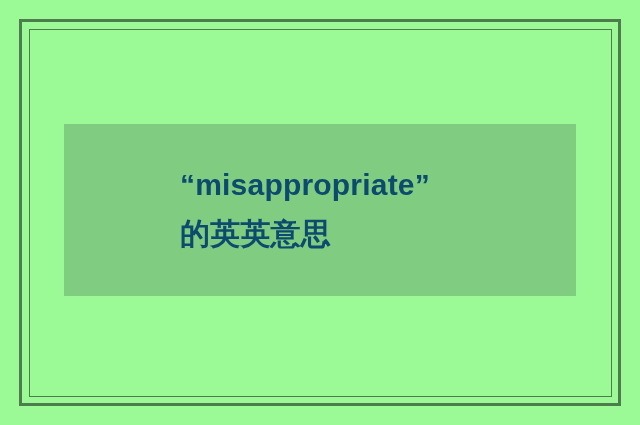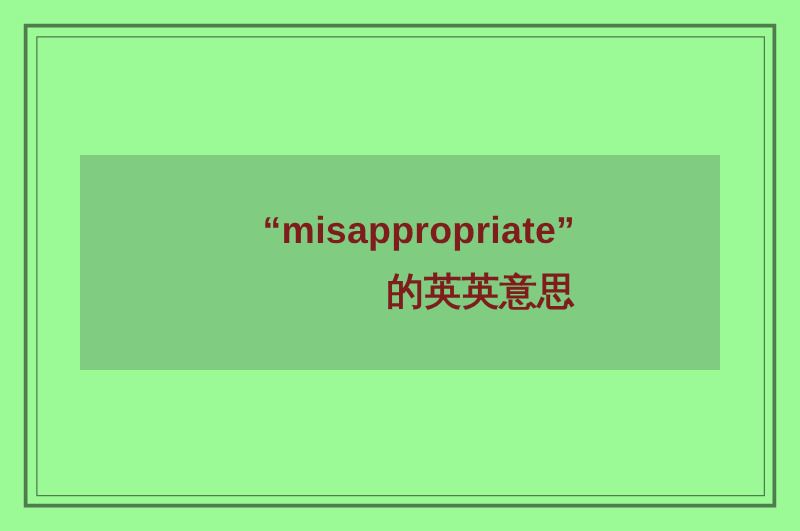--- a/index.html
+++ b/index.html
@@ -53,25 +53,25 @@
     background: #80cc80;
     box-sizing: border-box;
     display: flex;
     align-items: center;
     justify-content: center;
   }
 
   #title-text {
     width: 280px;
     margin: 0;
-    color: #7f1d1d;
+    color: #0c4a6e;
     font-size: 30px;
     font-weight: bold;
     line-height: 1.62;
-    text-align: right;
+    text-align: left;
     letter-spacing: 0.2px;
     word-break: break-all;
   }
 </style>
 </head>
 <body>
 
 <div id="card">
 
   <div id="frame-outer"></div>

